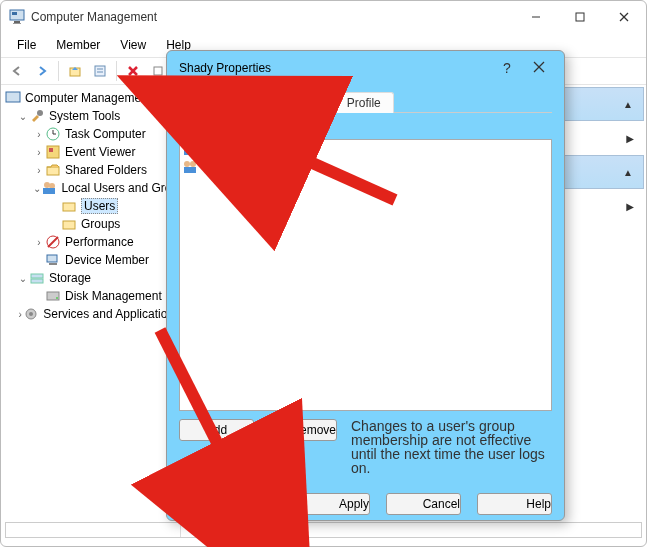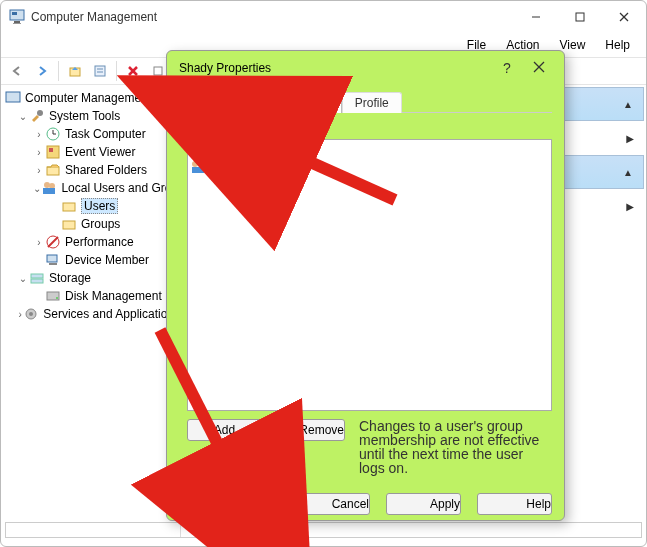--- a/index.html
+++ b/index.html
@@ -9,21 +9,21 @@
 .mainwin { position: absolute; left: 0; top: 0; width: 647px; height: 547px; border: 1px solid #bbb; background: #fff; border-radius: 6px; }
 
 
 .titlebar { height: 32px; display: flex; align-items: center; padding-left: 8px; }
 .app-icon { width: 16px; height: 16px; margin-right: 6px; }
 .title { color: #333; font-size: 12px; flex: 1; }
 .win-btns { display: flex; height: 100%; }
 .win-btn { width: 44px; display: flex; align-items: center; justify-content: center; color: #555; font-size: 12px; }
 
 
-.menubar { display: flex; padding: 2px 6px; justify-content: flex-end; }
+.menubar { display: flex; padding: 2px 6px; }
 .menubar .mi { padding: 3px 10px; font-size: 12px; }
 
 
 .toolbar { display: flex; align-items: center; padding: 2px 5px; border-top: 1px solid #e5e5e5; border-bottom: 1px solid #e5e5e5; height: 28px; gap: 3px; }
 .tbtn { width: 22px; height: 22px; display: flex; align-items: center; justify-content: center; border: 1px solid transparent; }
 .tsep { width: 1px; height: 20px; background: #ddd; margin: 0 2px; }
 
 
 .client { display: flex; height: calc(100% - 92px); }
 .tree { width: 180px; border-right: 1px solid #ddd; padding: 4px 0; overflow: hidden; white-space: nowrap; }
@@ -41,25 +41,25 @@
 .rp-row { height: 30px; display: flex; align-items: center; justify-content: space-between; padding: 0 10px; margin: 0 2px; }
 .rp-tri { font-size: 10px; color: #333; }
 
 
 .footer { position: absolute; bottom: 4px; left: 4px; right: 4px; height: 24px; display: flex; }
 .footer .fbox { border: 1px solid #ccc; height: 16px; margin-top: 4px; }
 .footer .f1 { flex: 1; margin-right: 4px; }
 .footer .f2 { flex: 2; }
 
 
-.dlg { position: absolute; left: 166px; top: 50px; width: 399px; height: 471px; background: #bef264; border: 1px solid #999; box-shadow: 4px 4px 12px rgba(0,0,0,0.25); border-radius: 6px; z-index: 10; }
+.dlg { position: absolute; left: 166px; top: 50px; width: 399px; height: 471px; background: #7dd3fc; border: 1px solid #999; box-shadow: 4px 4px 12px rgba(0,0,0,0.25); border-radius: 6px; z-index: 10; }
 .dlg-titlebar { height: 34px; display: flex; align-items: center; padding: 0 12px; }
 .dlg-title { font-size: 12px; flex: 1; }
 .dlg-tbn { width: 26px; text-align: center; font-size: 14px; color: #333; margin-left: 6px; }
-.dlg-body { padding: 4px 12px 10px 12px; margin-left: 8px; }
+.dlg-body { padding: 4px 12px 10px 12px; }
 
 
 .tabs { display: flex; align-items: flex-end; height: 24px; }
 .tab { padding: 3px 12px; font-size: 12px; border: 1px solid #ccc; border-bottom: none; background: #fcfcfc; border-top-left-radius: 3px; border-top-right-radius: 3px; position: relative; }
 .tab.inactive { border-color: #ddd; color: #333; }
 .tab.active { background: #fff; border-color: #bbb; z-index: 2; }
 .tab-underline { height: 1px; background: #ccc; margin-top: -1px; }
 
 .lbl { margin-top: 8px; font-size: 12px; }
 .listbox { border: 1px solid #aaa; height: 272px; margin-top: 4px; background: #fff; font-size: 12px; }
@@ -108,21 +108,21 @@
           <svg width="10" height="10">
             <line x1="1" y1="1" x2="9" y2="9" stroke="#333" stroke-width="1.2"></line>
             <line x1="9" y1="1" x2="1" y2="9" stroke="#333" stroke-width="1.2"></line>
           </svg>
         </div>
     </div>
   </div>
 
   <div class="menubar">
     <div class="mi">File</div>
-    <div class="mi">Action</div>
+    <div class="mi">Member</div>
     <div class="mi">View</div>
     <div class="mi">Help</div>
   </div>
 
   <div class="toolbar">
     <div class="tbtn">
         <svg width="14" height="14">
           <path d="M9 3 L4 7 L9 11" fill="none" stroke="#888" stroke-width="2"></path>
         </svg>
       </div>
@@ -357,22 +357,22 @@
     </div>
 
     <div class="btnrow">
       <div class="dbtn">Add</div>
       <div class="dbtn">Remove</div>
       <div class="note">Changes to a user's group membership are not effective until the next time the user logs on.</div>
     </div>
 
     <div class="btnrow2">
       <div class="dbtn">OK</div>
+      <div class="dbtn">Apply</div>
       <div class="dbtn">Cancel</div>
-      <div class="dbtn">Apply</div>
       <div class="dbtn">Help</div>
     </div>
   </div>
 </div>
 
 <svg class="arrow" style="left:0;top:0;" width="647" height="547">
   <defs>
     <marker id="ah" markerWidth="18" markerHeight="16" refX="4" refY="8" orient="auto">
       <path d="M0,0 L18,8 L0,16 Z" fill="#e2231a"></path>
     </marker>

